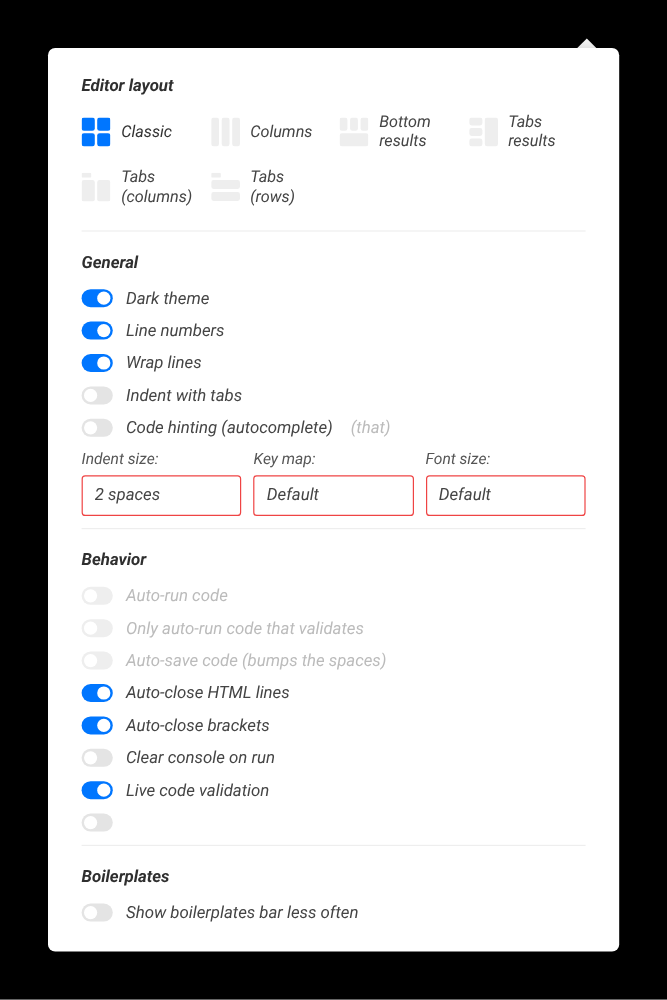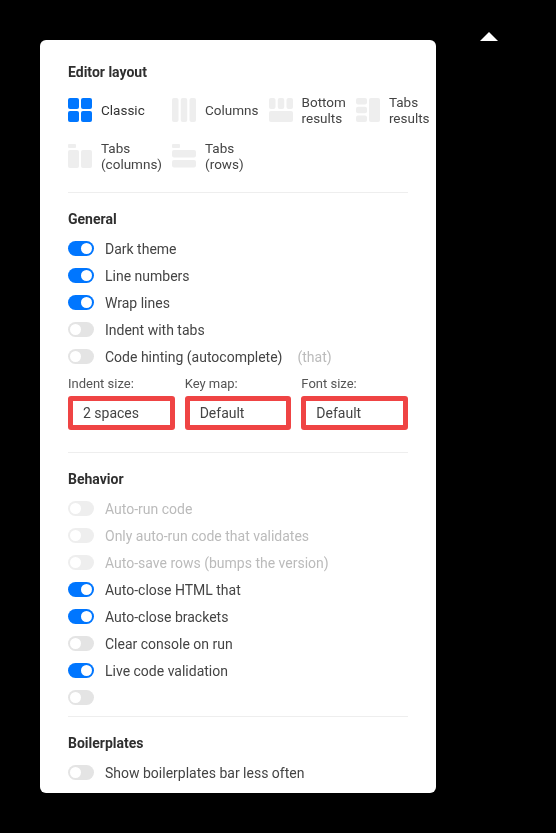--- a/index.html
+++ b/index.html
@@ -8,26 +8,27 @@
     background: #000;
     font-family: -apple-system, BlinkMacSystemFont, "Segoe UI", Roboto, Helvetica, Arial, sans-serif;
     font-size: 14px;
     color: #333;
     padding: 40px 40px 40px 40px;
     position: relative;
   }
   .panel {
     background: #fff;
     border-radius: 6px;
-    width: 396px;
+    width: 476px;
     height: 753px;
     padding: 24px 28px;
     box-shadow: 0 4px 20px rgba(0,0,0,0.3);
     position: relative;
     overflow: hidden;
+    font-style: italic;
   }
   .arrow {
     position: absolute;
     top: 32px;
     right: 58px;
     width: 0; height: 0;
     border-left: 9px solid transparent;
     border-right: 9px solid transparent;
     border-bottom: 9px solid #fff;
   }
@@ -92,32 +93,32 @@
   .toggle.on { background: #0076ff; }
   .toggle.on .knob { right: 2px; }
   .toggle.off { background: #e4e4e4; }
   .toggle.off .knob { left: 2px; }
   .toggle.disabled { background: #eee; cursor: default; }
   .field-row {
     display: grid;
     grid-template-columns: repeat(3, 1fr);
     gap: 10px;
     margin-top: 4px;
-    margin-bottom: 22px;
+    margin-bottom: 10px;
   }
   .field label {
     display: block;
     font-size: 13px;
     color: #555;
     margin-bottom: 5px;
   }
   .select {
     width: 100%;
     height: 34px;
-    border: 5px solid #ef4444;
+    border: 1px solid #ef4444;
     border-radius: 3px;
     padding: 0 10px;
     font-size: 14px;
     color: #444;
     display: flex;
     align-items: center;
     background: #fff;
     cursor: pointer;
   }
 </style>
@@ -261,27 +262,27 @@
       <div class="toggle-row disabled">
         <div class="toggle off disabled">
           <div class="knob"></div>
         </div>
         <span>Only auto-run code that validates</span>
       </div>
       <div class="toggle-row disabled">
         <div class="toggle off disabled">
           <div class="knob"></div>
         </div>
-        <span>Auto-save rows (bumps the version)</span>
-      </div>
-      <div class="toggle-row">
-        <div class="toggle on">
-          <div class="knob"></div>
-        </div>
-        <span>Auto-close HTML that</span>
+        <span>Auto-save code (bumps the spaces)</span>
+      </div>
+      <div class="toggle-row">
+        <div class="toggle on">
+          <div class="knob"></div>
+        </div>
+        <span>Auto-close HTML lines</span>
       </div>
       <div class="toggle-row">
         <div class="toggle on">
           <div class="knob"></div>
         </div>
         <span>Auto-close brackets</span>
       </div>
       <div class="toggle-row">
         <div class="toggle off">
           <div class="knob"></div>

